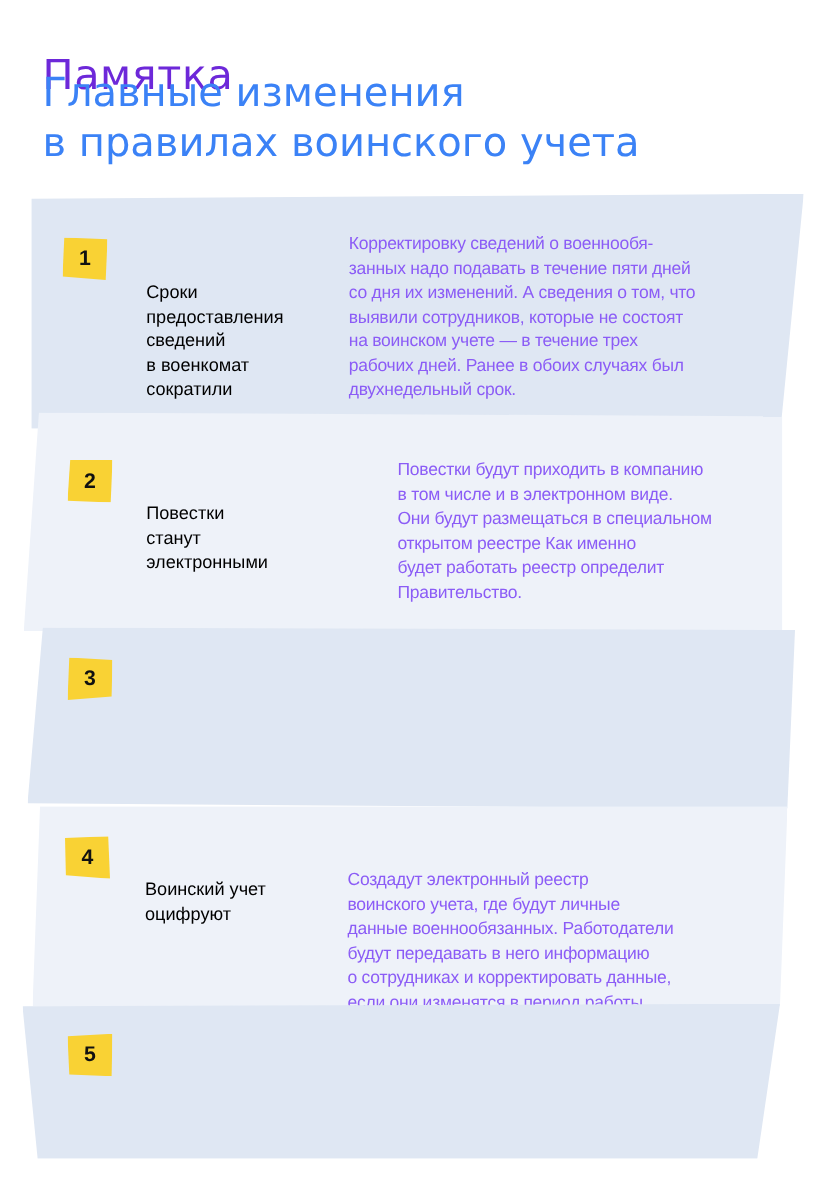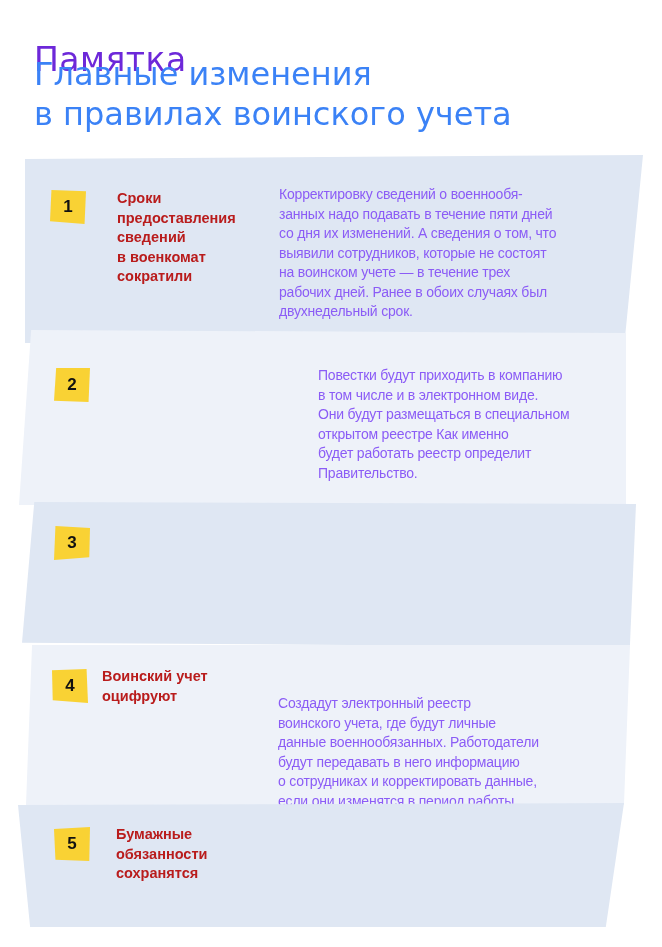--- a/index.html
+++ b/index.html
@@ -18,22 +18,23 @@
   .panel { position:absolute; }
   .panel .bg { position:absolute; inset:0; }
   .panel.dark .bg { background:#dfe7f3; }
   .panel.light .bg { background:#eef2f9; }
   .badge {
     position:absolute; width:36px; height:34px; background:#f9d234;
     display:flex; align-items:center; justify-content:center;
     font-weight:bold; font-size:17px; color:#111;
   }
   .heading {
-    position:absolute; font-weight:bold; font-size:14.5px; line-height:19.5px; color:#b91c1c;
+    position:absolute; font-weight:normal; font-size:14.5px; line-height:19.5px; color:#000000;
     white-space:pre-line;
+    margin-top:36px;
   }
   .body {
     position:absolute; font-size:14px; line-height:19.5px; color:#8b5cf6; white-space:pre-line;
     letter-spacing:-0.2px;
   }
 </style>
 </head>
 <body>
 
 <div class="kicker">Памятка</div>
@@ -53,45 +54,45 @@
 со дня их изменений. А сведения о том, что
 выявили сотрудников, которые не состоят
 на воинском учете — в течение трех
 рабочих дней. Ранее в обоих случаях был
 двухнедельный срок.</div>
 </div>
 
 <div class="panel light" style="left:19px;top:330px;width:607px;height:175px;">
   <div class="bg" style="clip-path:polygon(2% 0,100% 3px,100% 100%,0 100%);"></div>
   <div class="badge" style="left:35px;top:38px;clip-path:polygon(6% 0,100% 0,96% 100%,0 96%);">2</div>
+  <div class="heading" style="left:98px;top:36px;">Повестки
+станут
+электронными</div>
   <div class="body" style="left:260px;top:36px;margin-left:39px;">Повестки будут приходить в компанию
 в том числе и в электронном виде.
 Они будут размещаться в специальном
 открытом реестре Как именно
 будет работать реестр определит
 Правительство.</div>
 </div>
 
 <div class="panel dark" style="left:22px;top:502px;width:614px;height:145px;">
   <div class="bg" style="clip-path:polygon(2% 0,100% 2px,99% 100%,0 97%);"></div>
   <div class="badge" style="left:32px;top:24px;clip-path:polygon(4% 0,100% 6%,98% 92%,0 100%);">3</div>
 </div>
 
 <div class="panel light" style="left:26px;top:645px;width:604px;height:160px;">
   <div class="bg" style="clip-path:polygon(1% 0,100% 0,99% 100%,0 100%);"></div>
   <div class="badge" style="left:26px;top:24px;clip-path:polygon(0 4%,96% 0,100% 100%,2% 92%);">4</div>
-  <div class="heading" style="left:76px;top:22px;">Воинский учет
+  <div class="heading" style="left:90px;top:22px;">Воинский учет
 оцифруют</div>
   <div class="body" style="left:252px;top:22px;margin-top:27px;">Создадут электронный реестр
 воинского учета, где будут личные
 данные военнообязанных. Работодатели
 будут передавать в него информацию
 о сотрудниках и корректировать данные,
 если они изменятся в период работы.</div>
 </div>
 
 <div class="panel dark" style="left:18px;top:803px;width:606px;height:124px;">
   <div class="bg" style="clip-path:polygon(0 2px,100% 0,97% 100%,2% 100%);"></div>
   <div class="badge" style="left:36px;top:24px;clip-path:polygon(0 6%,100% 0,98% 100%,4% 96%);">5</div>
-  <div class="heading" style="left:98px;top:22px;">Бумажные
-обязанности
-сохранятся</div>
 </div>
 
 </body></html>

